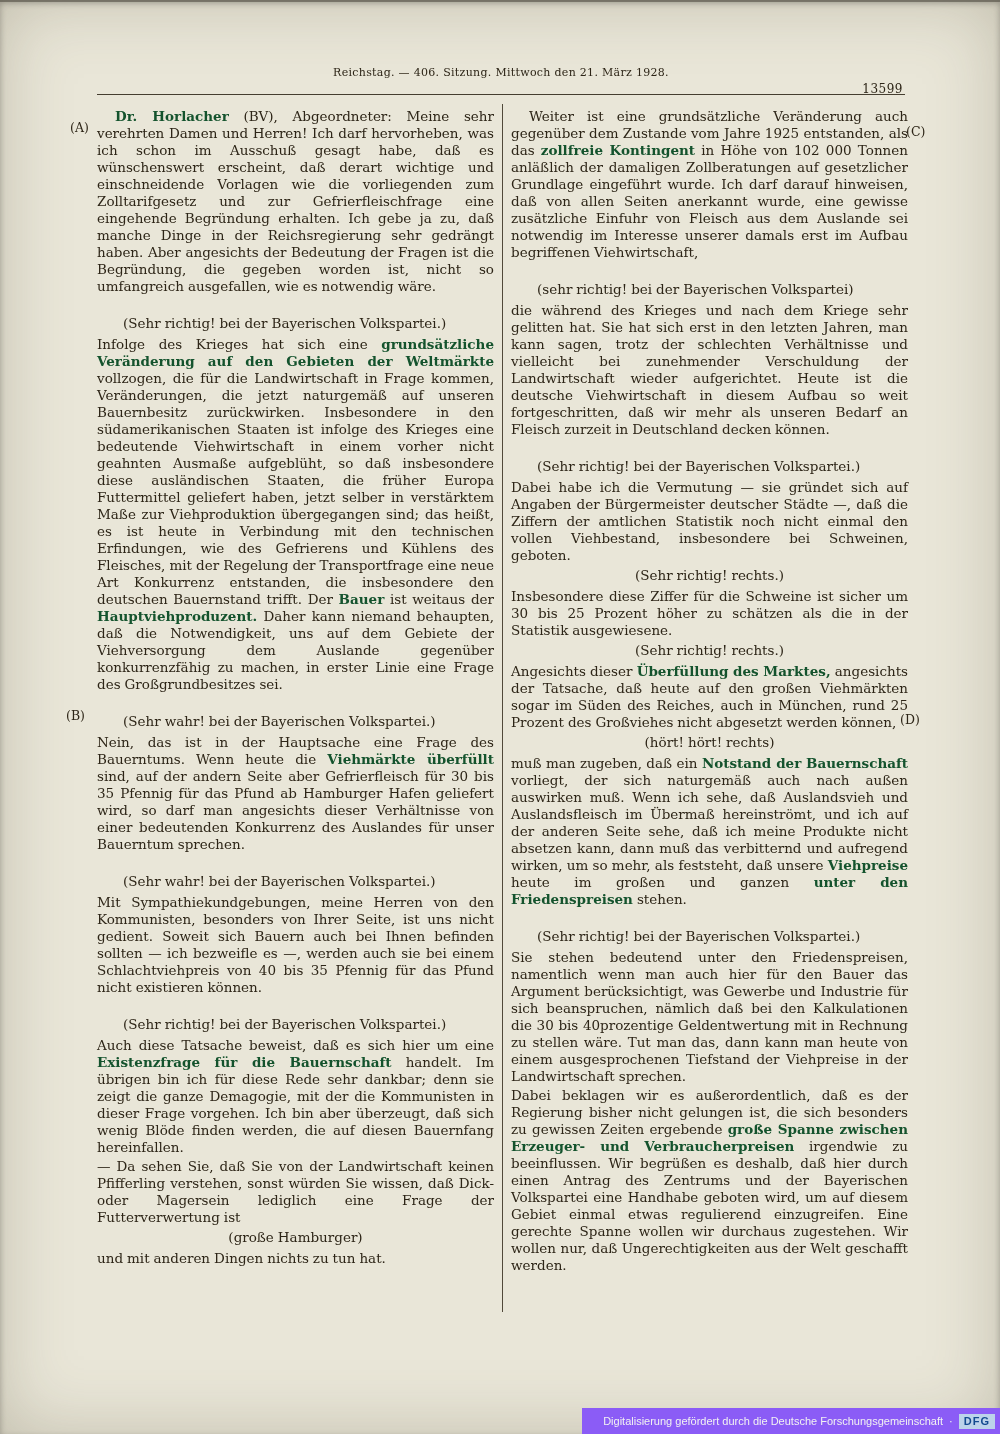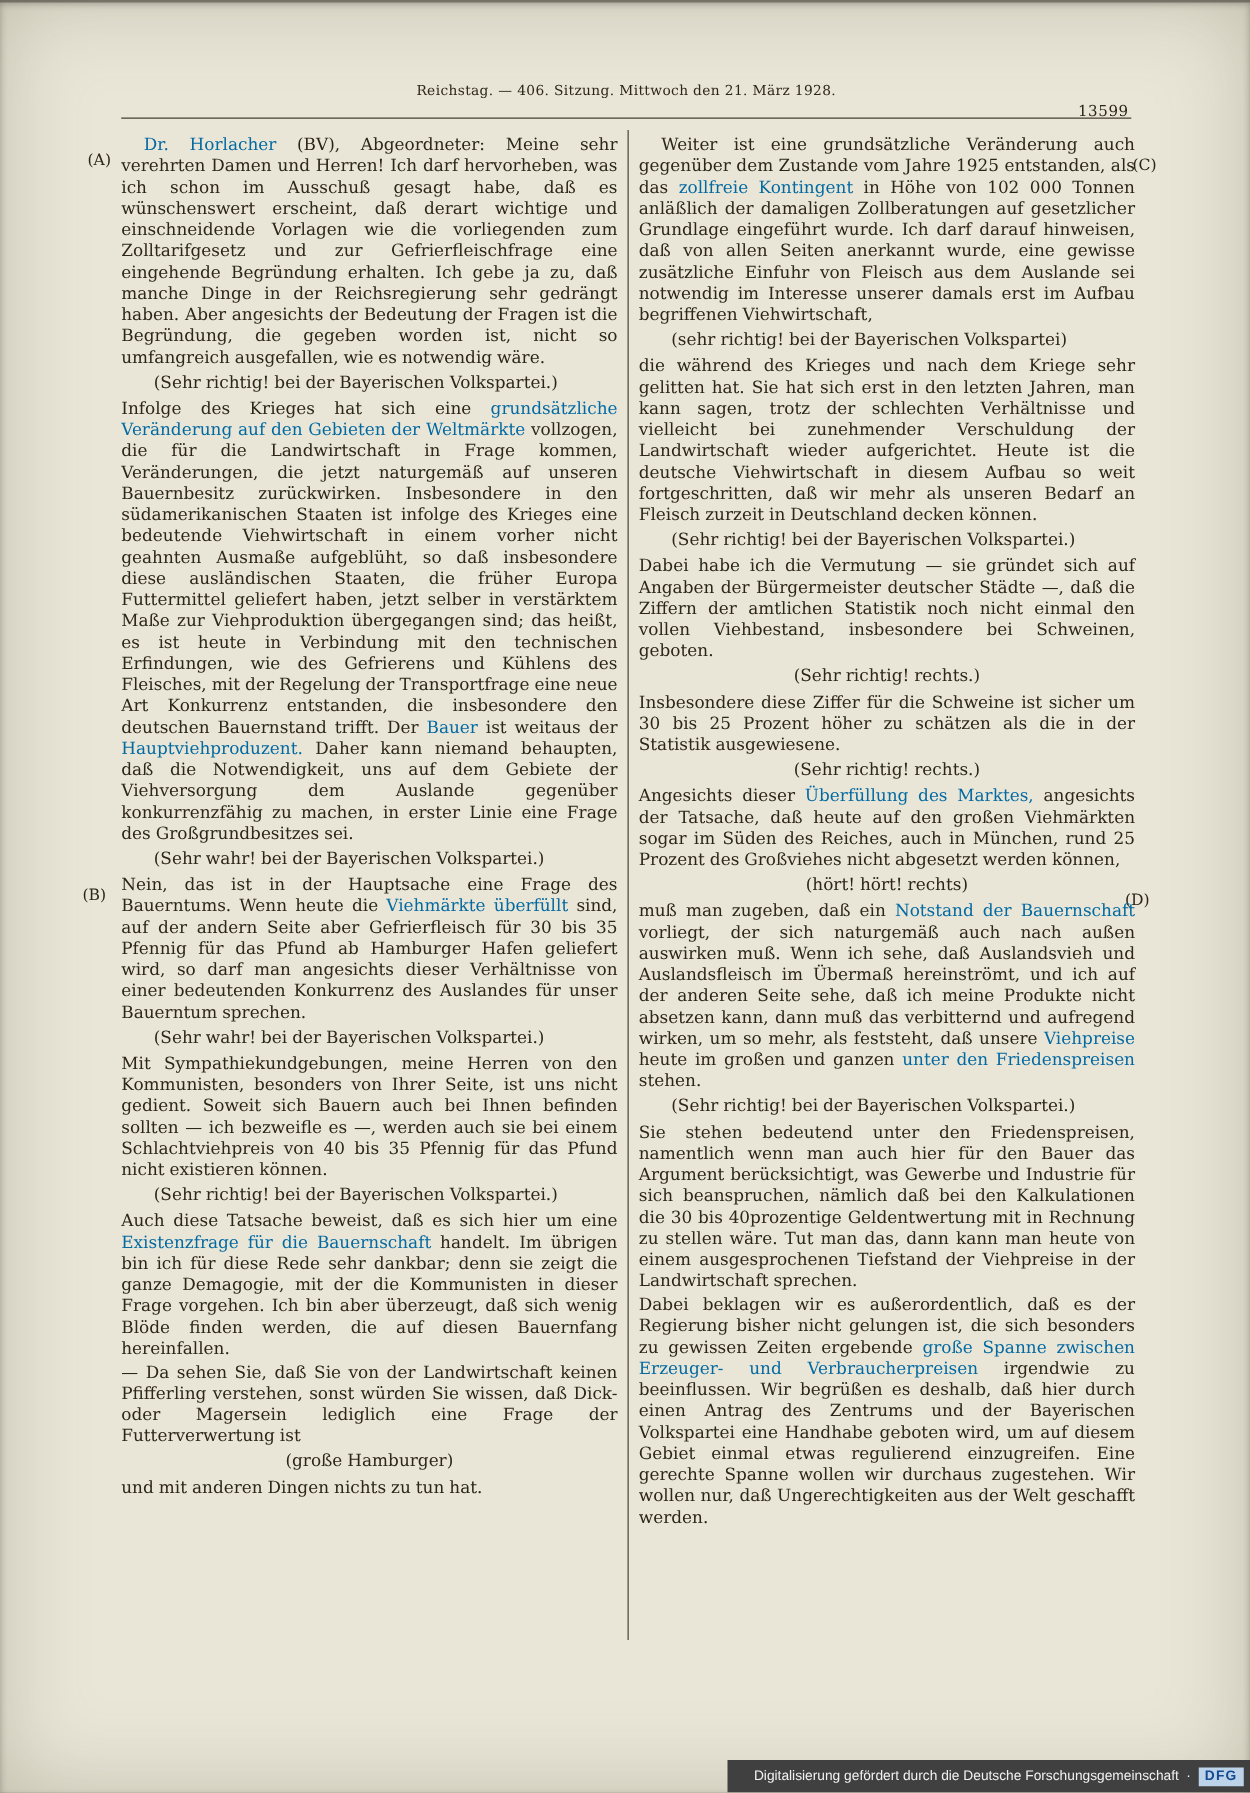--- a/index.html
+++ b/index.html
@@ -26,35 +26,35 @@
     font-size:13.5px; line-height:17px;
     text-align:justify;
     word-spacing:-0.3px;
   }
   .col-left { left:97px; }
   .col-right { left:511px; }
   .divider { position:absolute; left:502px; top:104px; width:1px; height:1208px; background:#51493a; }
 
   p.body   { margin:0 0 2px 0; }
   p.indent { text-indent:18px; }
-  p.inter  { margin:3px 0 4px 0; padding-left:26px; text-align:left; }
+  p.inter  { margin:20px 0 4px 0; padding-left:26px; text-align:left; }
   p.center { margin:3px 0 4px 0; text-align:center; }
-  .b { font-weight:normal; color:#0369a1; }
+  .b { font-weight:bold; color:#14532d; }
 
   
   .margin-label { position:absolute; font-size:12.5px; color:#2d2517; }
   .label-a { left:70px;  top:120px; }
   .label-b { left:66px;  top:708px; }
   .label-c { left:906px; top:124px; }
   .label-d { left:900px; top:712px; }
 
   
   .footer-bar {
     position:absolute; right:0; bottom:0; height:26px; width:418px;
-    background:#404040;
+    background:#8b5cf6;
     display:flex; align-items:center; justify-content:flex-end;
     gap:6px; padding:0 5px;
     font-family:"Liberation Sans", sans-serif;
     font-size:11px; color:#f2f2f2; white-space:nowrap;
   }
   .footer-sep { color:#f2f2f2; }
   .dfg-logo {
     display:inline-block; background:#bcd3ea; color:#134a90;
     font-weight:bold; font-size:11px; letter-spacing:1px;
     padding:2px 5px; line-height:1;text-align:center;

